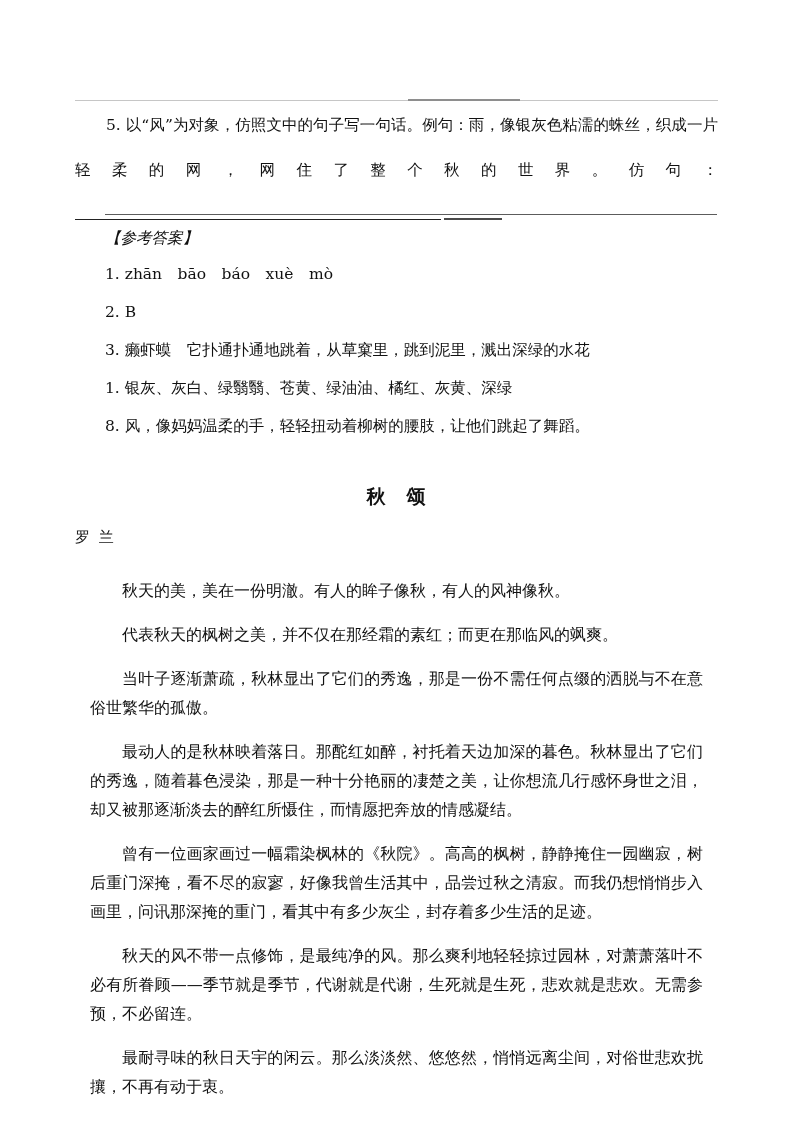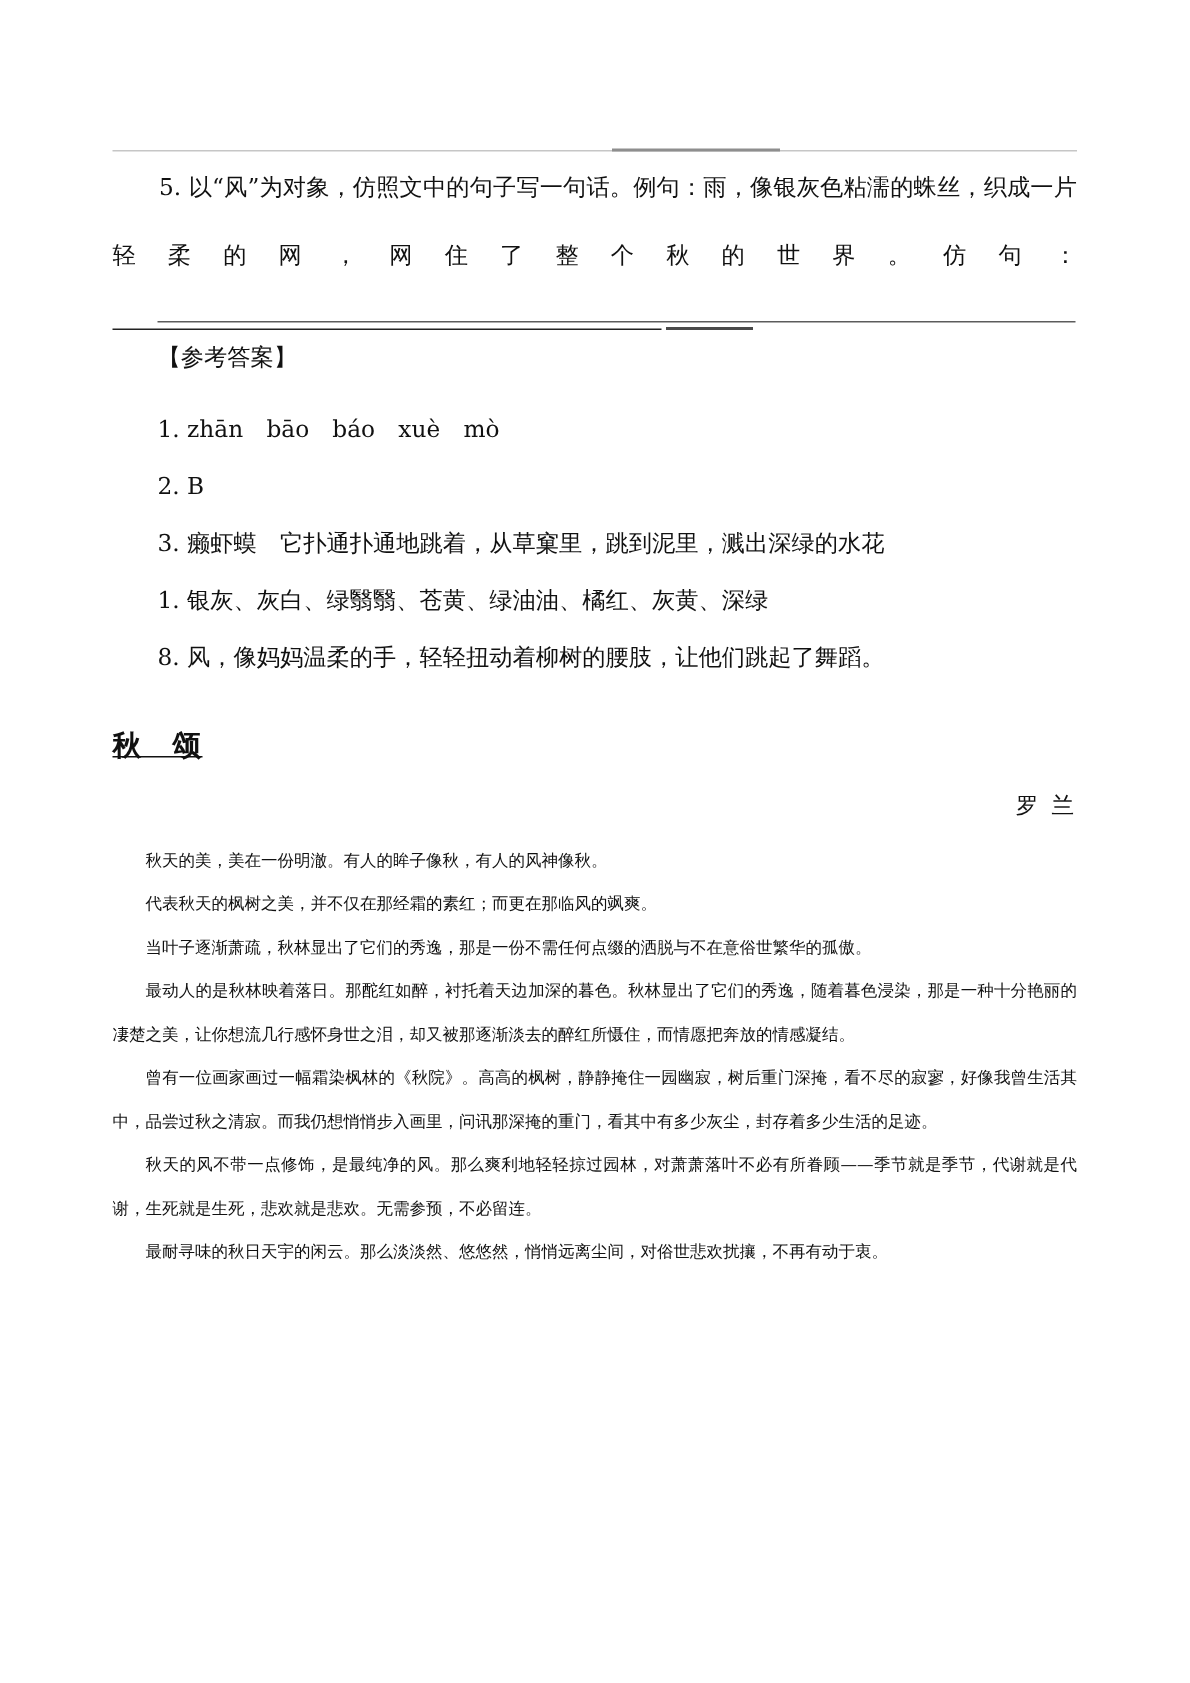--- a/index.html
+++ b/index.html
@@ -34,39 +34,39 @@
   }
   .mid-rule{
     position:absolute;top:214px;left:105px;width:612px;
     border-top:1px solid #5c5c5c;
   }
   .answers{
     position:absolute;top:226px;left:105px;width:612px;
     font-size:15.5px;
   }
   .answers-header{
-    line-height:24px;margin-bottom:24px;font-weight:500;
+    line-height:24px;margin-bottom:12px;font-weight:500;font-style:italic;
   }
   .answer-item{
     line-height:24px;margin-bottom:14px;
     white-space:pre-wrap;
   }
   .essay{
     position:absolute;top:484px;left:75px;width:643px;
   }
   .essay-title{
-    margin:0 0 18px 0;text-align:left;
-    font-size:19px;font-weight:bold;letter-spacing:1px;text-decoration:underline;
+    margin:0 0 18px 0;text-align:center;
+    font-size:19px;font-weight:bold;letter-spacing:1px;
   }
   .essay-author{
-    margin:0 0 12px 0;text-align:right;
+    margin:0 0 29px 0;text-align:left;
     font-size:15px;letter-spacing:2px;
   }
   .essay p{
-    margin:0;font-size:11px;line-height:29px;
+    margin:15px;font-size:16px;line-height:29px;
     text-indent:2em;text-align:justify;
   }
 </style>
 </head>
 <body>
 
 <div class="page">
 
   <div class="top-rule"></div>
   <div class="top-rule-seg"></div>

